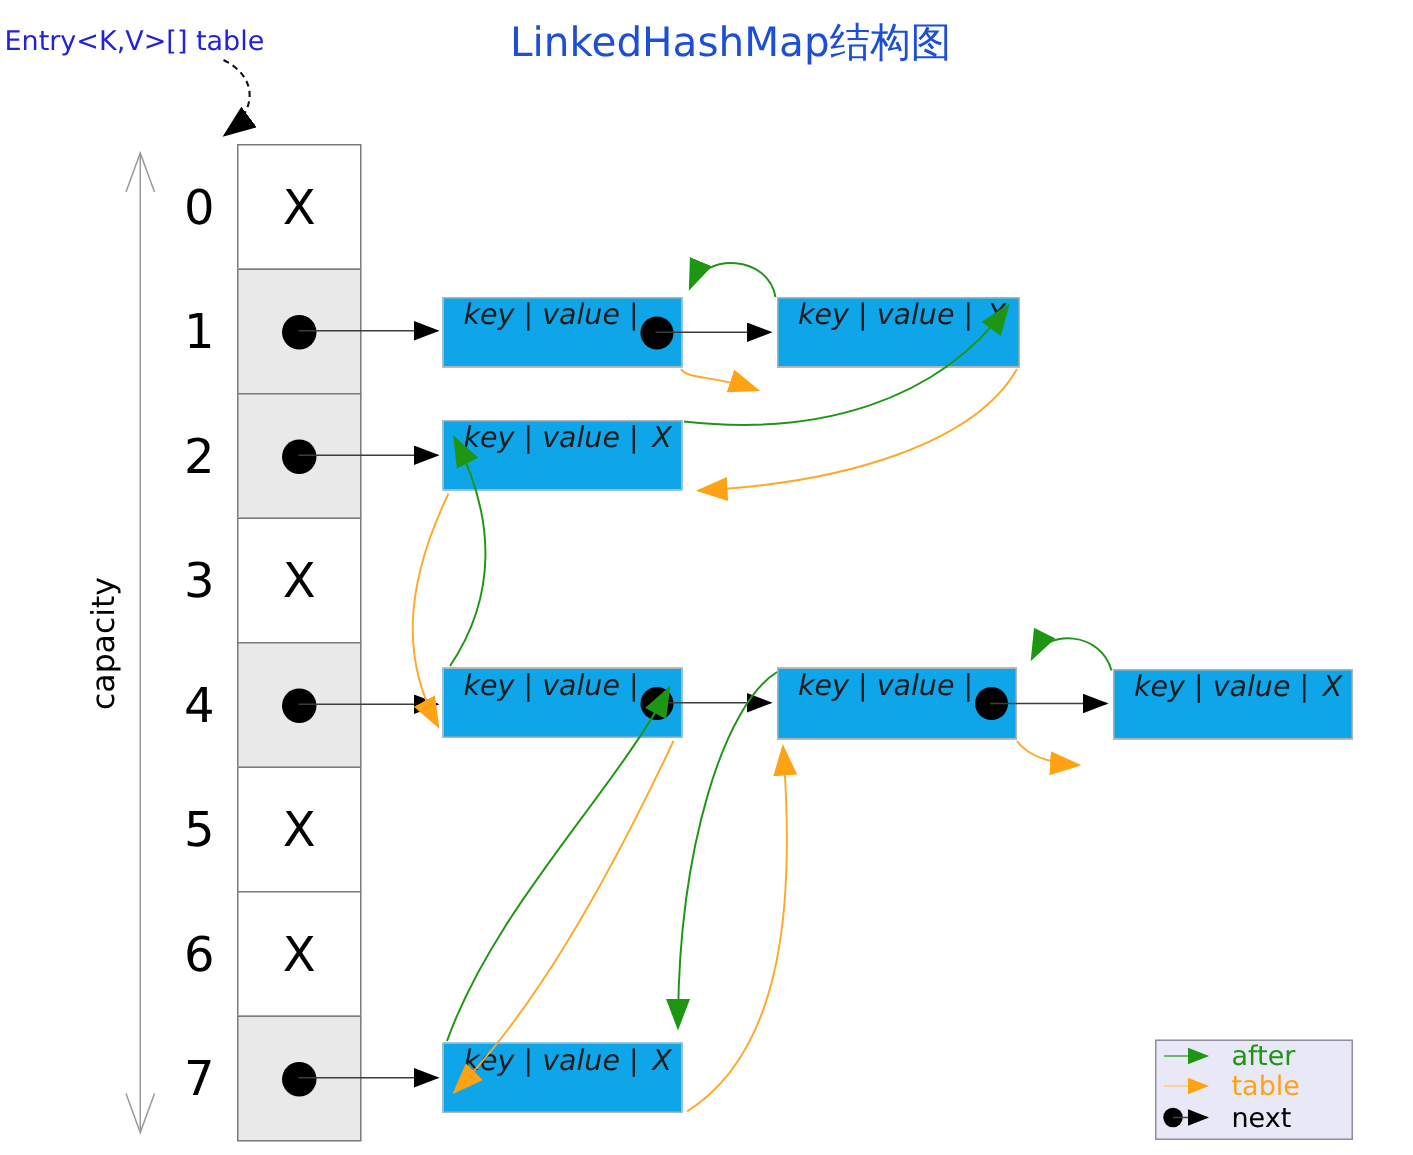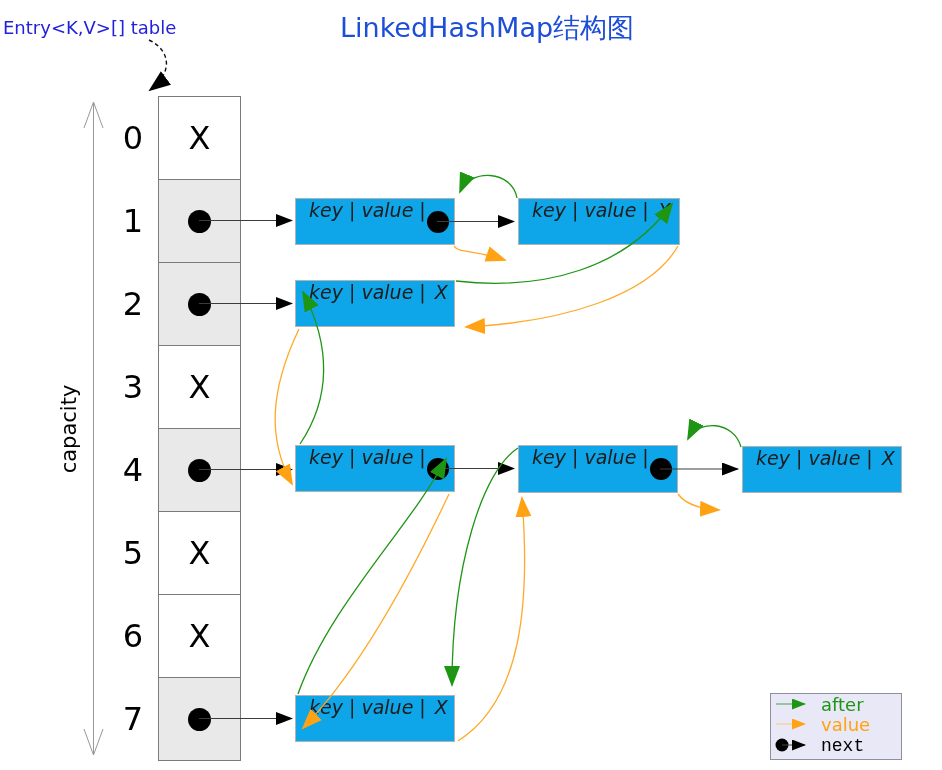--- a/index.html
+++ b/index.html
@@ -34,21 +34,21 @@
   .overlay{position:absolute;left:0;top:0;width:942px;height:770px;pointer-events:none;z-index:5;}
   
   .legend{position:absolute;left:770px;top:693px;width:132px;height:67px;box-sizing:border-box;
     background:#E8E8F6;border:1px solid #8f8f9f;display:flex;flex-direction:column;
     justify-content:space-around;padding:2px 4px 2px 2px;}
   .lrow{display:flex;align-items:flex-start;height:20px;}
   .lrow svg{flex:0 0 auto;}
   .llabel{font-size:18px;line-height:18px;margin-left:2px;white-space:nowrap;}
   .llabel.after{color:#1E9614;}
   .llabel.before{color:#FFA214;}
-  .llabel.next{color:#000;font-family:Liberation Mono, monospace;}
+  .llabel.next{color:#000;}
 </style>
 </head>
 <body>
 
 <div class="canvas">
 
   <div class="abs title">LinkedHashMap结构图</div>
   <div class="abs table-label">Entry&lt;K,V&gt;[] table</div>
   <div class="abs cap-label">capacity</div>
 
@@ -119,21 +119,21 @@
     <div class="lrow">
       <svg width="46" height="16">
         <line x1="3" y1="8" x2="32" y2="8" stroke="#4aa44a" stroke-width="1" marker-end="url(#lgS)"></line>
       </svg>
       <span class="llabel after">after</span>
     </div>
     <div class="lrow">
       <svg width="46" height="16">
         <line x1="3" y1="8" x2="32" y2="8" stroke="#FFC87D" stroke-width="1" marker-end="url(#loS)"></line>
       </svg>
-      <span class="llabel before">value</span>
+      <span class="llabel before">table</span>
     </div>
     <div class="lrow">
       <svg width="46" height="16">
         <circle cx="9" cy="8" r="6.5" fill="#000"></circle>
         <line x1="9" y1="8" x2="32" y2="8" stroke="#444" stroke-width="1" marker-end="url(#lbS)"></line>
       </svg>
       <span class="llabel next">next</span>
     </div>
   </div>
 

